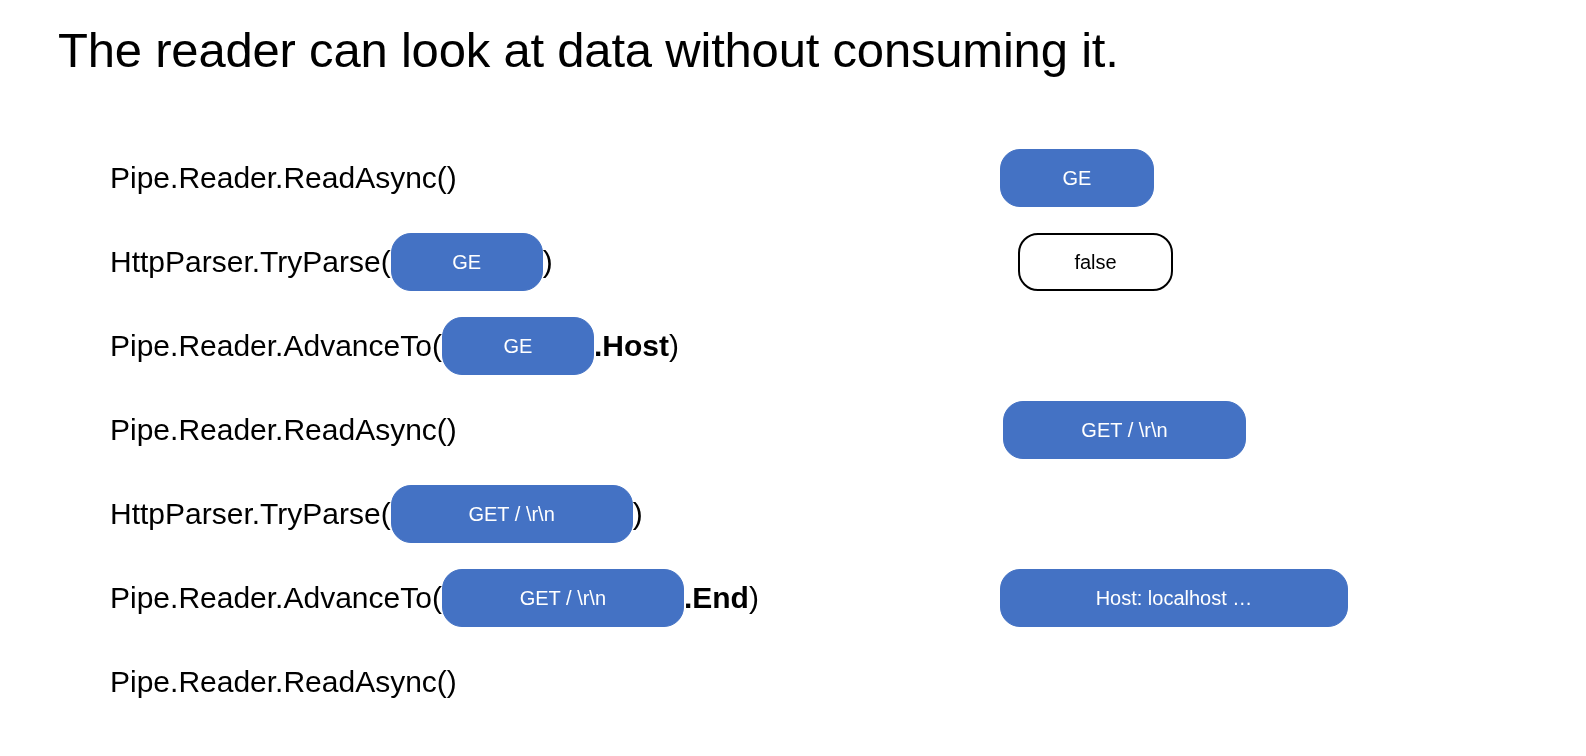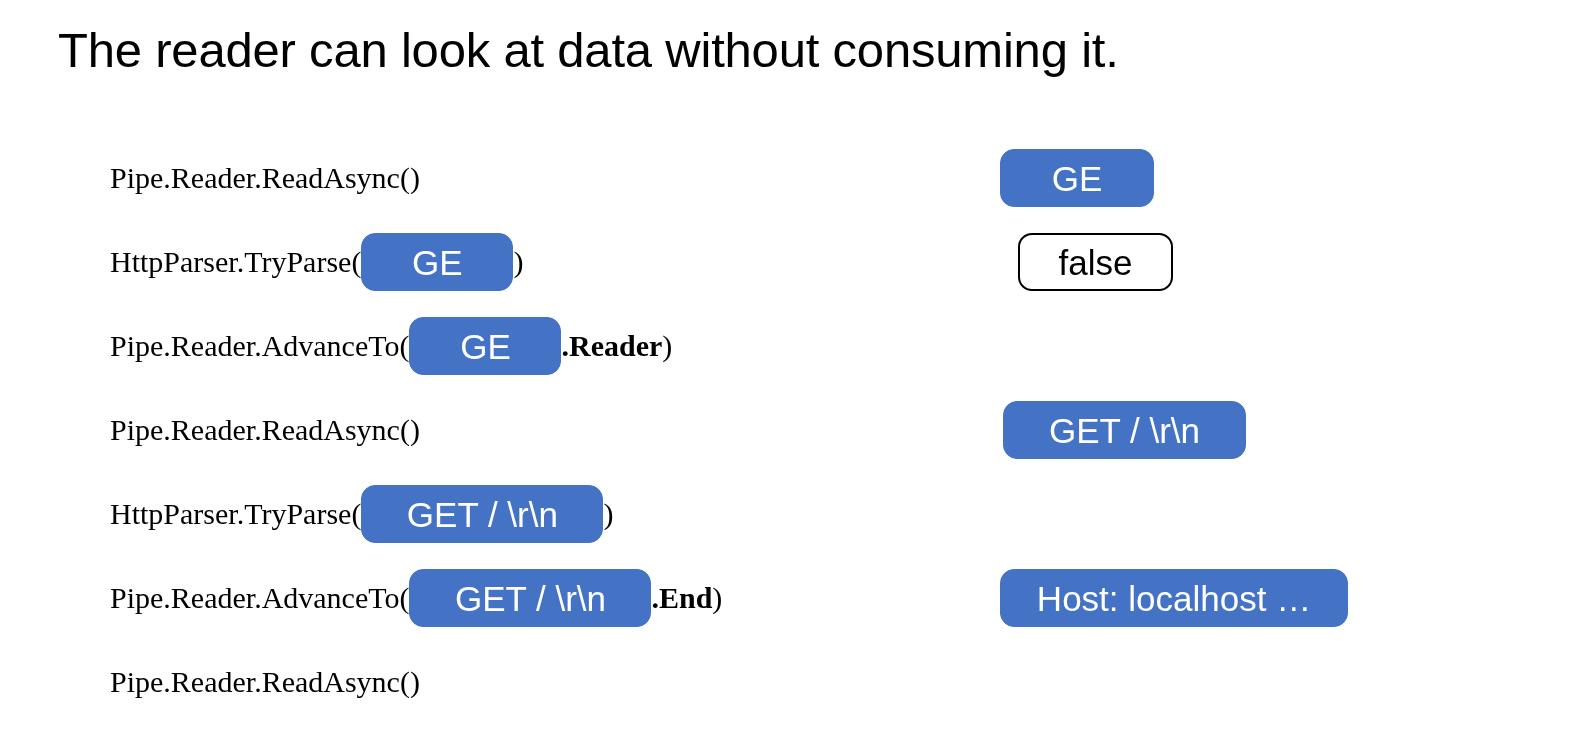--- a/index.html
+++ b/index.html
@@ -48,31 +48,31 @@
   .call-row {
     position: relative;
     height: 84px;
     display: flex;
     align-items: center;
     font-size: 30px;
     line-height: 1;
     white-space: nowrap;
   }
 
-  .call-text { display: inline-block; font-family: Liberation Serif, serif; }
+  .call-text { display: inline-block; }
   .call-text.bold { font-weight: 700; }
 
   
   .badge {
     display: inline-flex;
     align-items: center;
     justify-content: center;
     box-sizing: border-box;
-    border-radius: 14px;
-    font-size: 35px;
+    border-radius: 20px;
+    font-size: 20px;
     line-height: 1;
     height: 58px;
     padding: 0 14px;
   }
   .badge.filled {
     background: #4472C4;
     color: #ffffff;
     border: 1px solid #4472C4;
   }
   .badge.outline {
@@ -125,21 +125,21 @@
 
     <div class="call-row">
       <span class="call-text">HttpParser.TryParse(</span>
       <span class="badge filled inline-badge w-ge-1">GE</span>
       <span class="call-text">)</span>
     </div>
 
     <div class="call-row">
       <span class="call-text">Pipe.Reader.AdvanceTo(</span>
       <span class="badge filled inline-badge w-ge-2">GE</span>
-      <span class="call-text bold">.Reader</span>
+      <span class="call-text bold">.Host</span>
       <span class="call-text">)</span>
     </div>
 
     <div class="call-row">
       <span class="call-text">Pipe.Reader.ReadAsync()</span>
     </div>
 
     <div class="call-row">
       <span class="call-text">HttpParser.TryParse(</span>
       <span class="badge filled inline-badge w-get-1">GET / \r\n</span>

